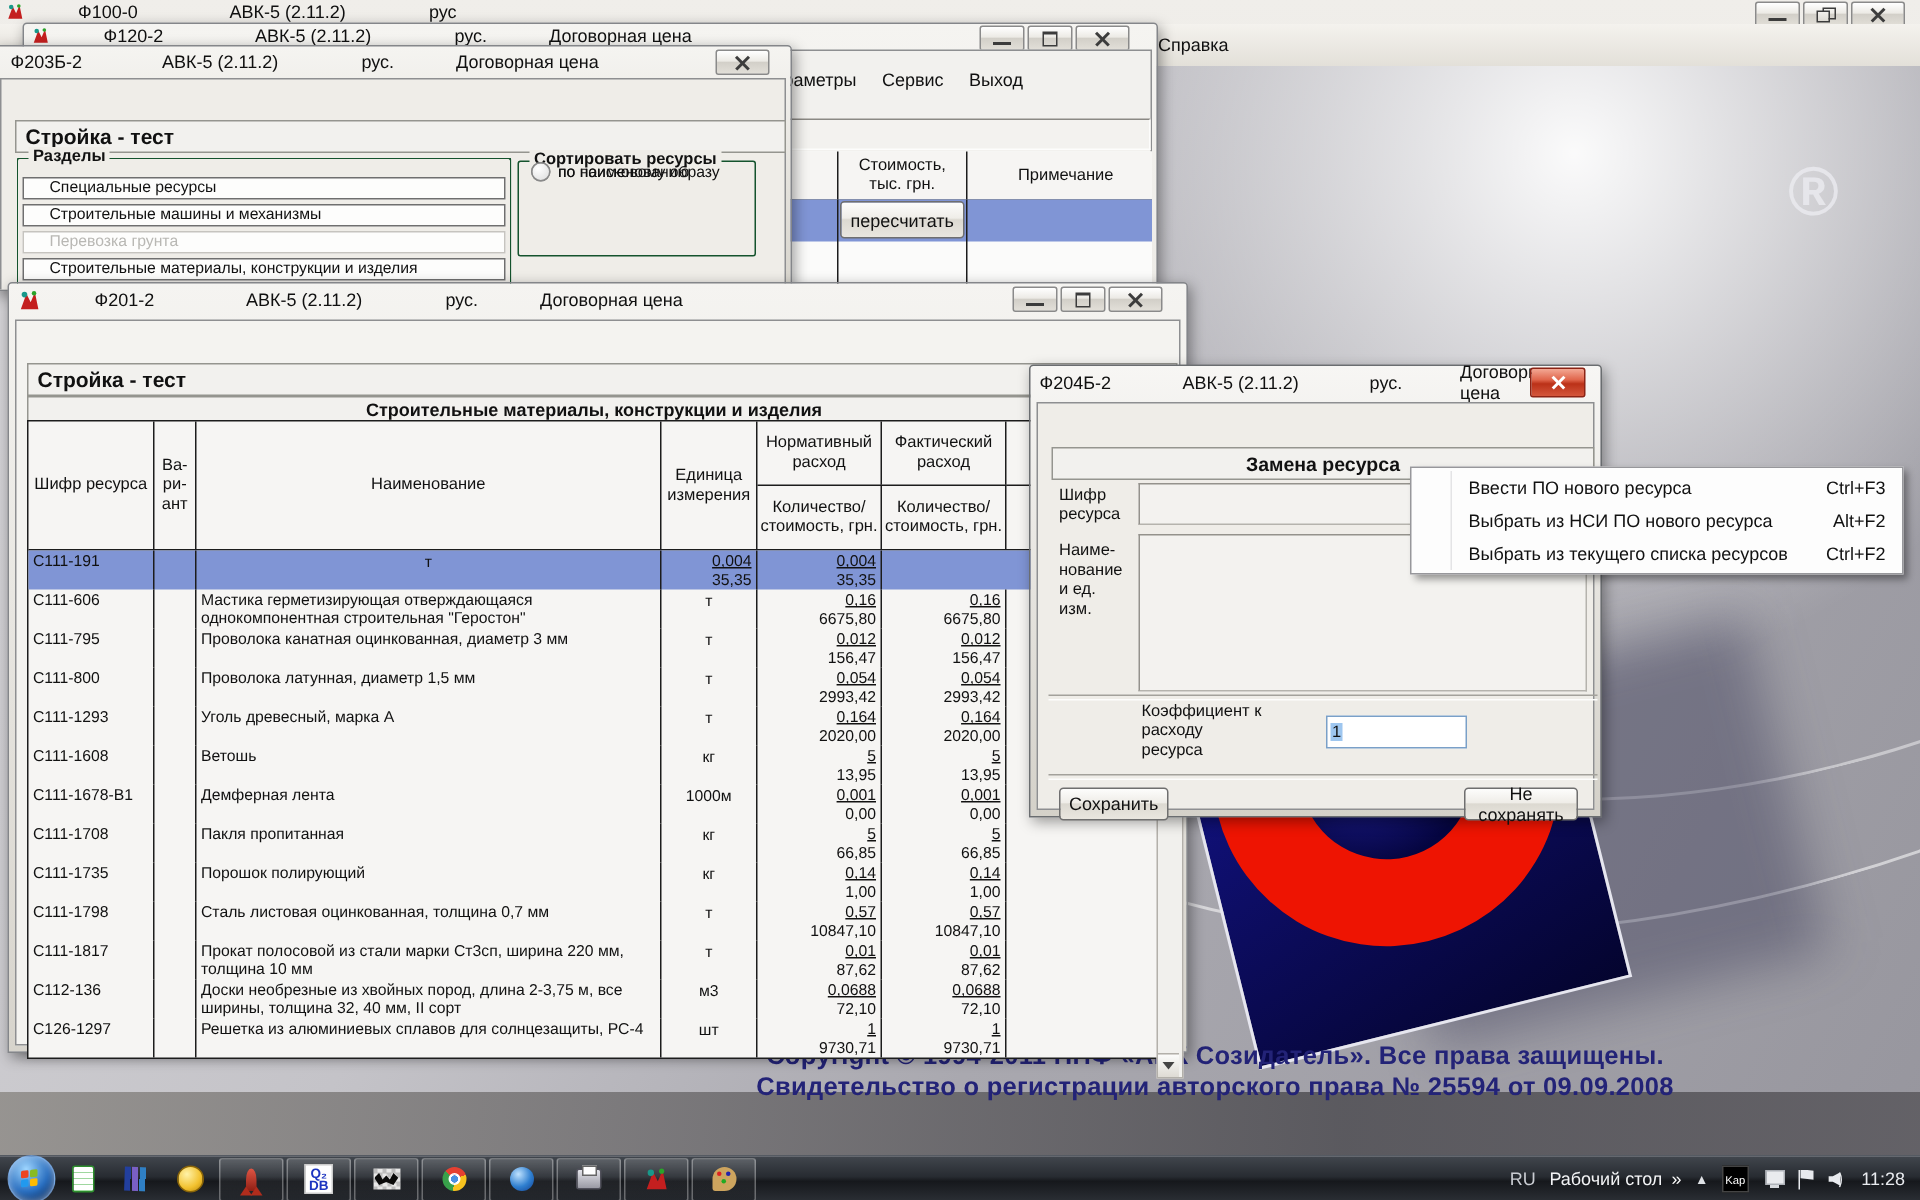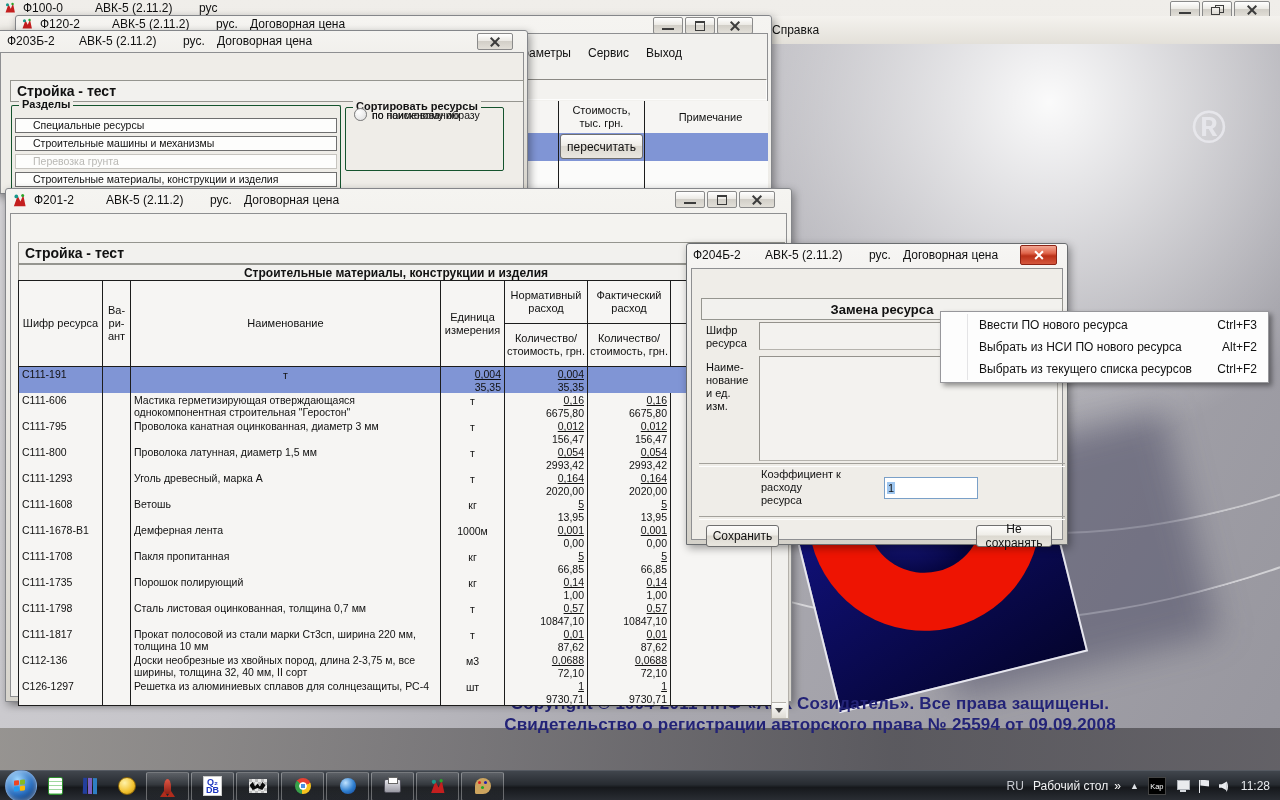--- a/index.html
+++ b/index.html
@@ -5,21 +5,21 @@
   html,body{margin:0;padding:0;background:#777;}
   .stage{position:relative;width:1280px;height:800px;overflow:hidden;
     font-family:"Liberation Sans",sans-serif;color:#111;background:#a8a8ae;}
   .abs{position:absolute;}
   .pre{white-space:pre-line;}
 
   
   .win{position:absolute;background:linear-gradient(#f5f4f1,#d7d4cc);
     border:1px solid #84868a;border-radius:3px 3px 0 0;box-shadow:2px 3px 9px rgba(0,0,0,.38);}
   .titlebar{position:absolute;left:0;right:0;top:0;height:20px;display:flex;align-items:center;
-    padding:0 6px;font-size:12px;color:#101010;}
+    padding:0 6px;font-size:12px;color:#101010;gap:29px;}
   .tform{width:72px;}
   .tapp{width:104px;}
   .tlang{width:34px;}
   .client{position:absolute;background:#efede8;border:1px solid #8e8f91;}
 
   .appicon{width:15px;height:15px;margin-right:7px;flex:0 0 auto;}
 
   .ctlrow{position:absolute;display:flex;gap:2px;}
   .ctl{width:28px;height:15px;border:1px solid #8a8a8a;border-radius:2px;position:relative;
     background:linear-gradient(#ffffff,#eceae5 45%,#d2cfc8 50%,#e2dfd8);}

